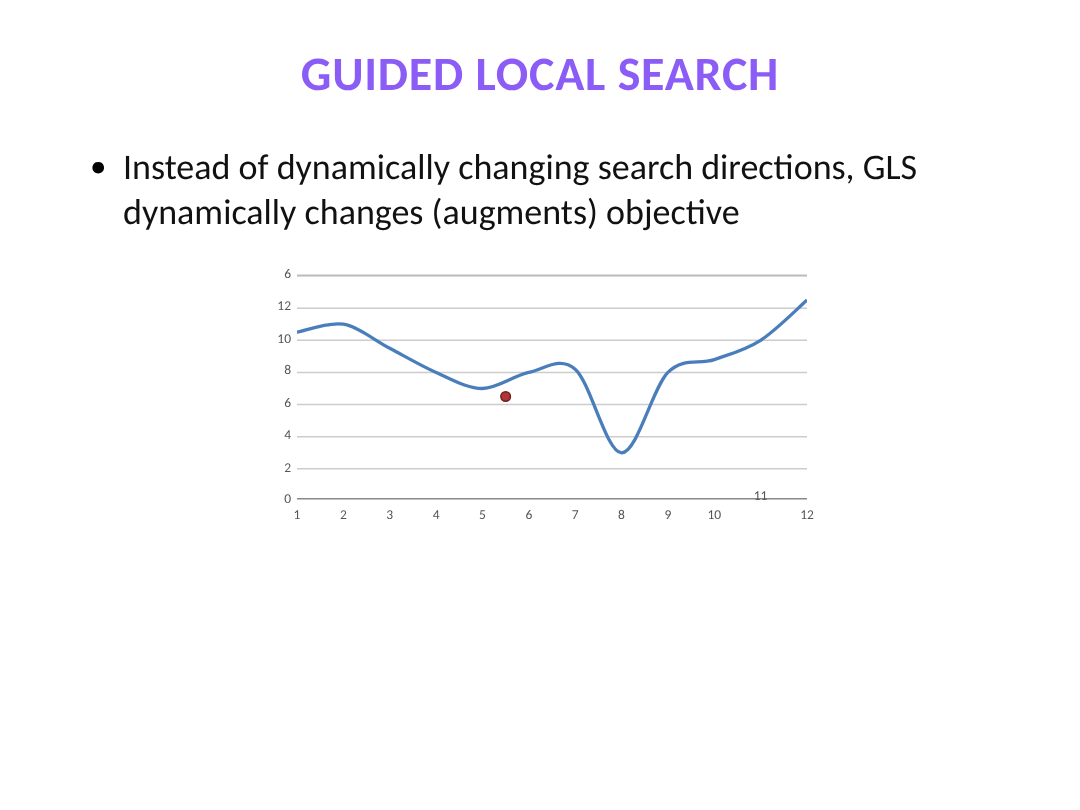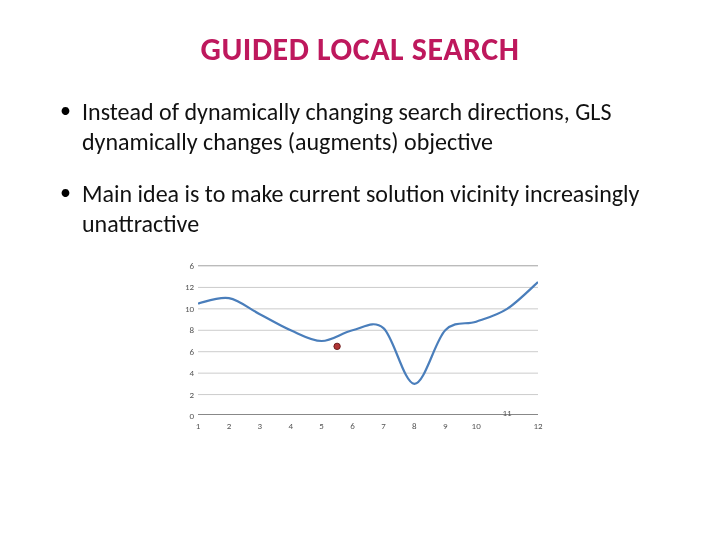--- a/index.html
+++ b/index.html
@@ -9,21 +9,21 @@
     background: #ffffff;
     font-family: Calibri, "Segoe UI", Arial, sans-serif;
     color: #000;
     padding: 20px 40px;
     position: relative;
   }
   .title {
     text-align: center;
     font-size: 32px;
     font-weight: 700;
-    color: #be185d;
+    color: #8b5cf6;
     letter-spacing: 0.5px;
     margin-top: 10px;
     margin-bottom: 28px;
   }
   .bullets {
     list-style: none;
     padding-left: 20px;
   }
   .bullets li {
     font-size: 24px;
@@ -79,21 +79,20 @@
     transform: translateX(-50%);
   }
 </style>
 </head>
 <body>
 
 <h1 class="title">GUIDED LOCAL SEARCH</h1>
 
 <ul class="bullets">
   <li>Instead of dynamically changing search directions, GLS dynamically changes (augments) objective</li>
-  <li>Main idea is to make current solution vicinity increasingly unattractive</li>
 </ul>
 
 <div class="chart-wrap">
   <div class="chart">
     <div class="plot">
       <svg id="plot-svg" width="340" height="150" viewBox="0 0 340 150">
         <g id="grid" class="grid">
             <line x1="0" x2="340" y1="128.57142857142858" y2="128.57142857142858"></line>
             <line x1="0" x2="340" y1="107.14285714285714" y2="107.14285714285714"></line>
             <line x1="0" x2="340" y1="85.71428571428572" y2="85.71428571428572"></line>

